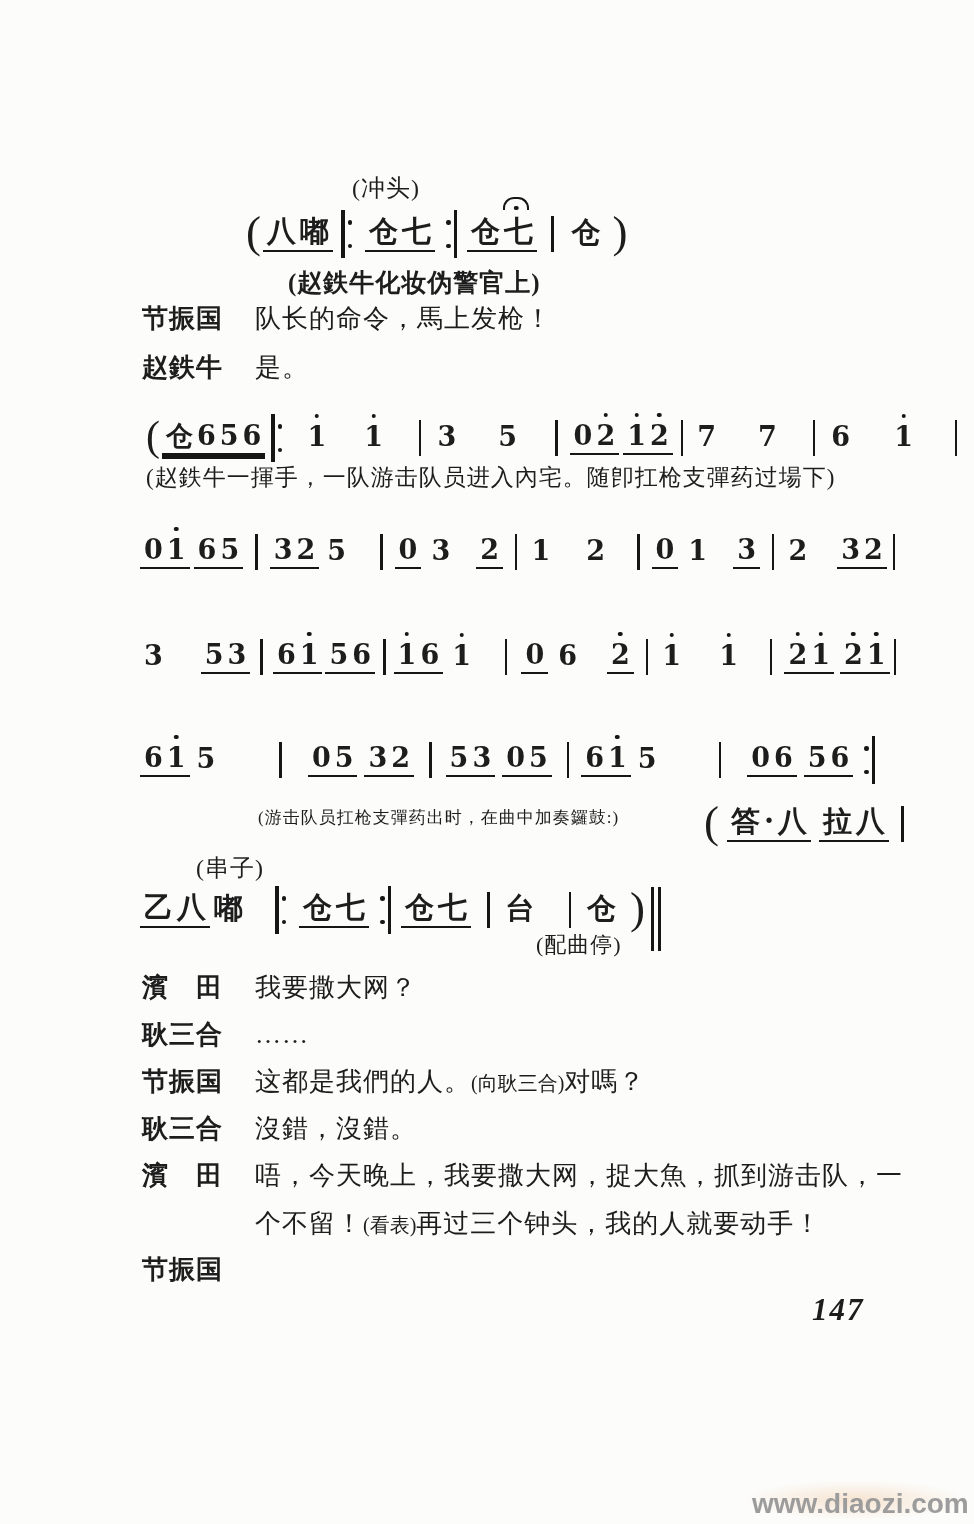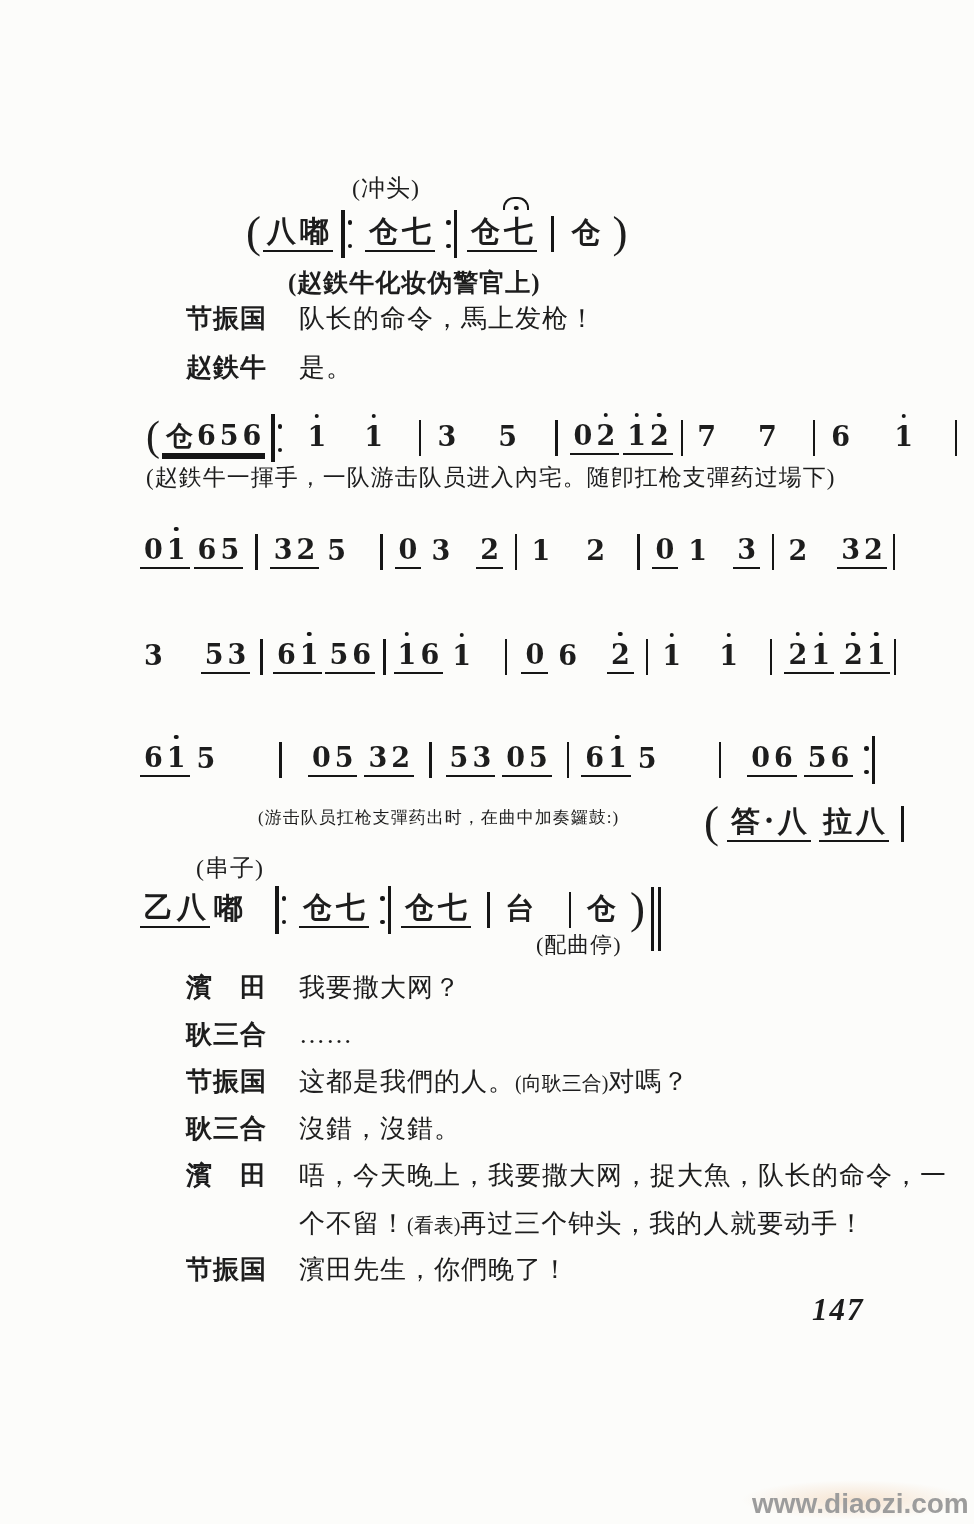--- a/index.html
+++ b/index.html
@@ -5,21 +5,21 @@
   html,body{margin:0;padding:0;background:#e8e8e6;}
   .page{
     position:relative;width:974px;height:1524px;margin:0 auto;
     background:#fcfcfa;color:#1d1d1d;overflow:hidden;
     font-family:"Liberation Serif","DejaVu Serif",serif;
   }
   
   .slabel{position:absolute;white-space:nowrap;color:#1d1d1d;letter-spacing:1px;}
   
   .drow{position:absolute;left:142px;display:flex;font-size:26px;line-height:1.25;white-space:nowrap;}
-  .spk{font-weight:700;width:113px;flex:0 0 113px;letter-spacing:1px;margin-left:44px;}
+  .spk{font-weight:700;width:113px;flex:0 0 113px;letter-spacing:1px;}
   .dtx{font-weight:400;letter-spacing:1px;}
   .dtx .seg-small{font-size:20px;letter-spacing:0;}
   
   .score-line{position:absolute;display:flex;align-items:center;height:56px;}
   .grp{display:inline-flex;align-items:flex-end;padding:0 2px 3px 2px;position:relative;}
   .grp.u1,.grp.u2{border-bottom:2.5px solid #161616;}
   .grp.u2{box-shadow:0 4px 0 0 #161616;}
   .note{display:inline-block;position:relative;margin:0 2px;font-weight:700;line-height:1.1;
         font-family:"DejaVu Serif","Liberation Serif",serif;}
   .odot{position:absolute;top:-8px;left:50%;transform:translateX(-50%);
@@ -384,27 +384,26 @@
       <div class="drow" style="top: 1066px;">
         <span class="spk">节振国</span>
         <span class="dtx"><span class="seg">这都是我們的人。</span><span class="seg-small">(向耿三合)</span><span class="seg">对嗎？</span></span>
       </div>
       <div class="drow" style="top: 1113px;">
         <span class="spk">耿三合</span>
         <span class="dtx"><span class="seg">沒錯，沒錯。</span></span>
       </div>
       <div class="drow" style="top: 1160px;">
         <span class="spk">濱　田</span>
-        <span class="dtx"><span class="seg">唔，今天晚上，我要撒大网，捉大魚，队长的命令，一</span></span>
+        <span class="dtx"><span class="seg">唔，今天晚上，我要撒大网，捉大魚，抓到游击队，一</span></span>
       </div>
       <div class="drow" style="top: 1208px;">
         <span class="spk"></span>
         <span class="dtx"><span class="seg">个不留！</span><span class="seg-small">(看表)</span><span class="seg">再过三个钟头，我的人就要动手！</span></span>
       </div>
       <div class="drow" style="top: 1254px;">
         <span class="spk">节振国</span>
-        <span class="dtx"><span class="seg">濱田先生，你們晚了！</span></span>
       </div>
     </div>
   <div class="pageno">147</div>
   <div class="wm-glow"></div>
   <div class="wm-url">www.diaozi.com</div>
 </div>
 
 </body></html>

